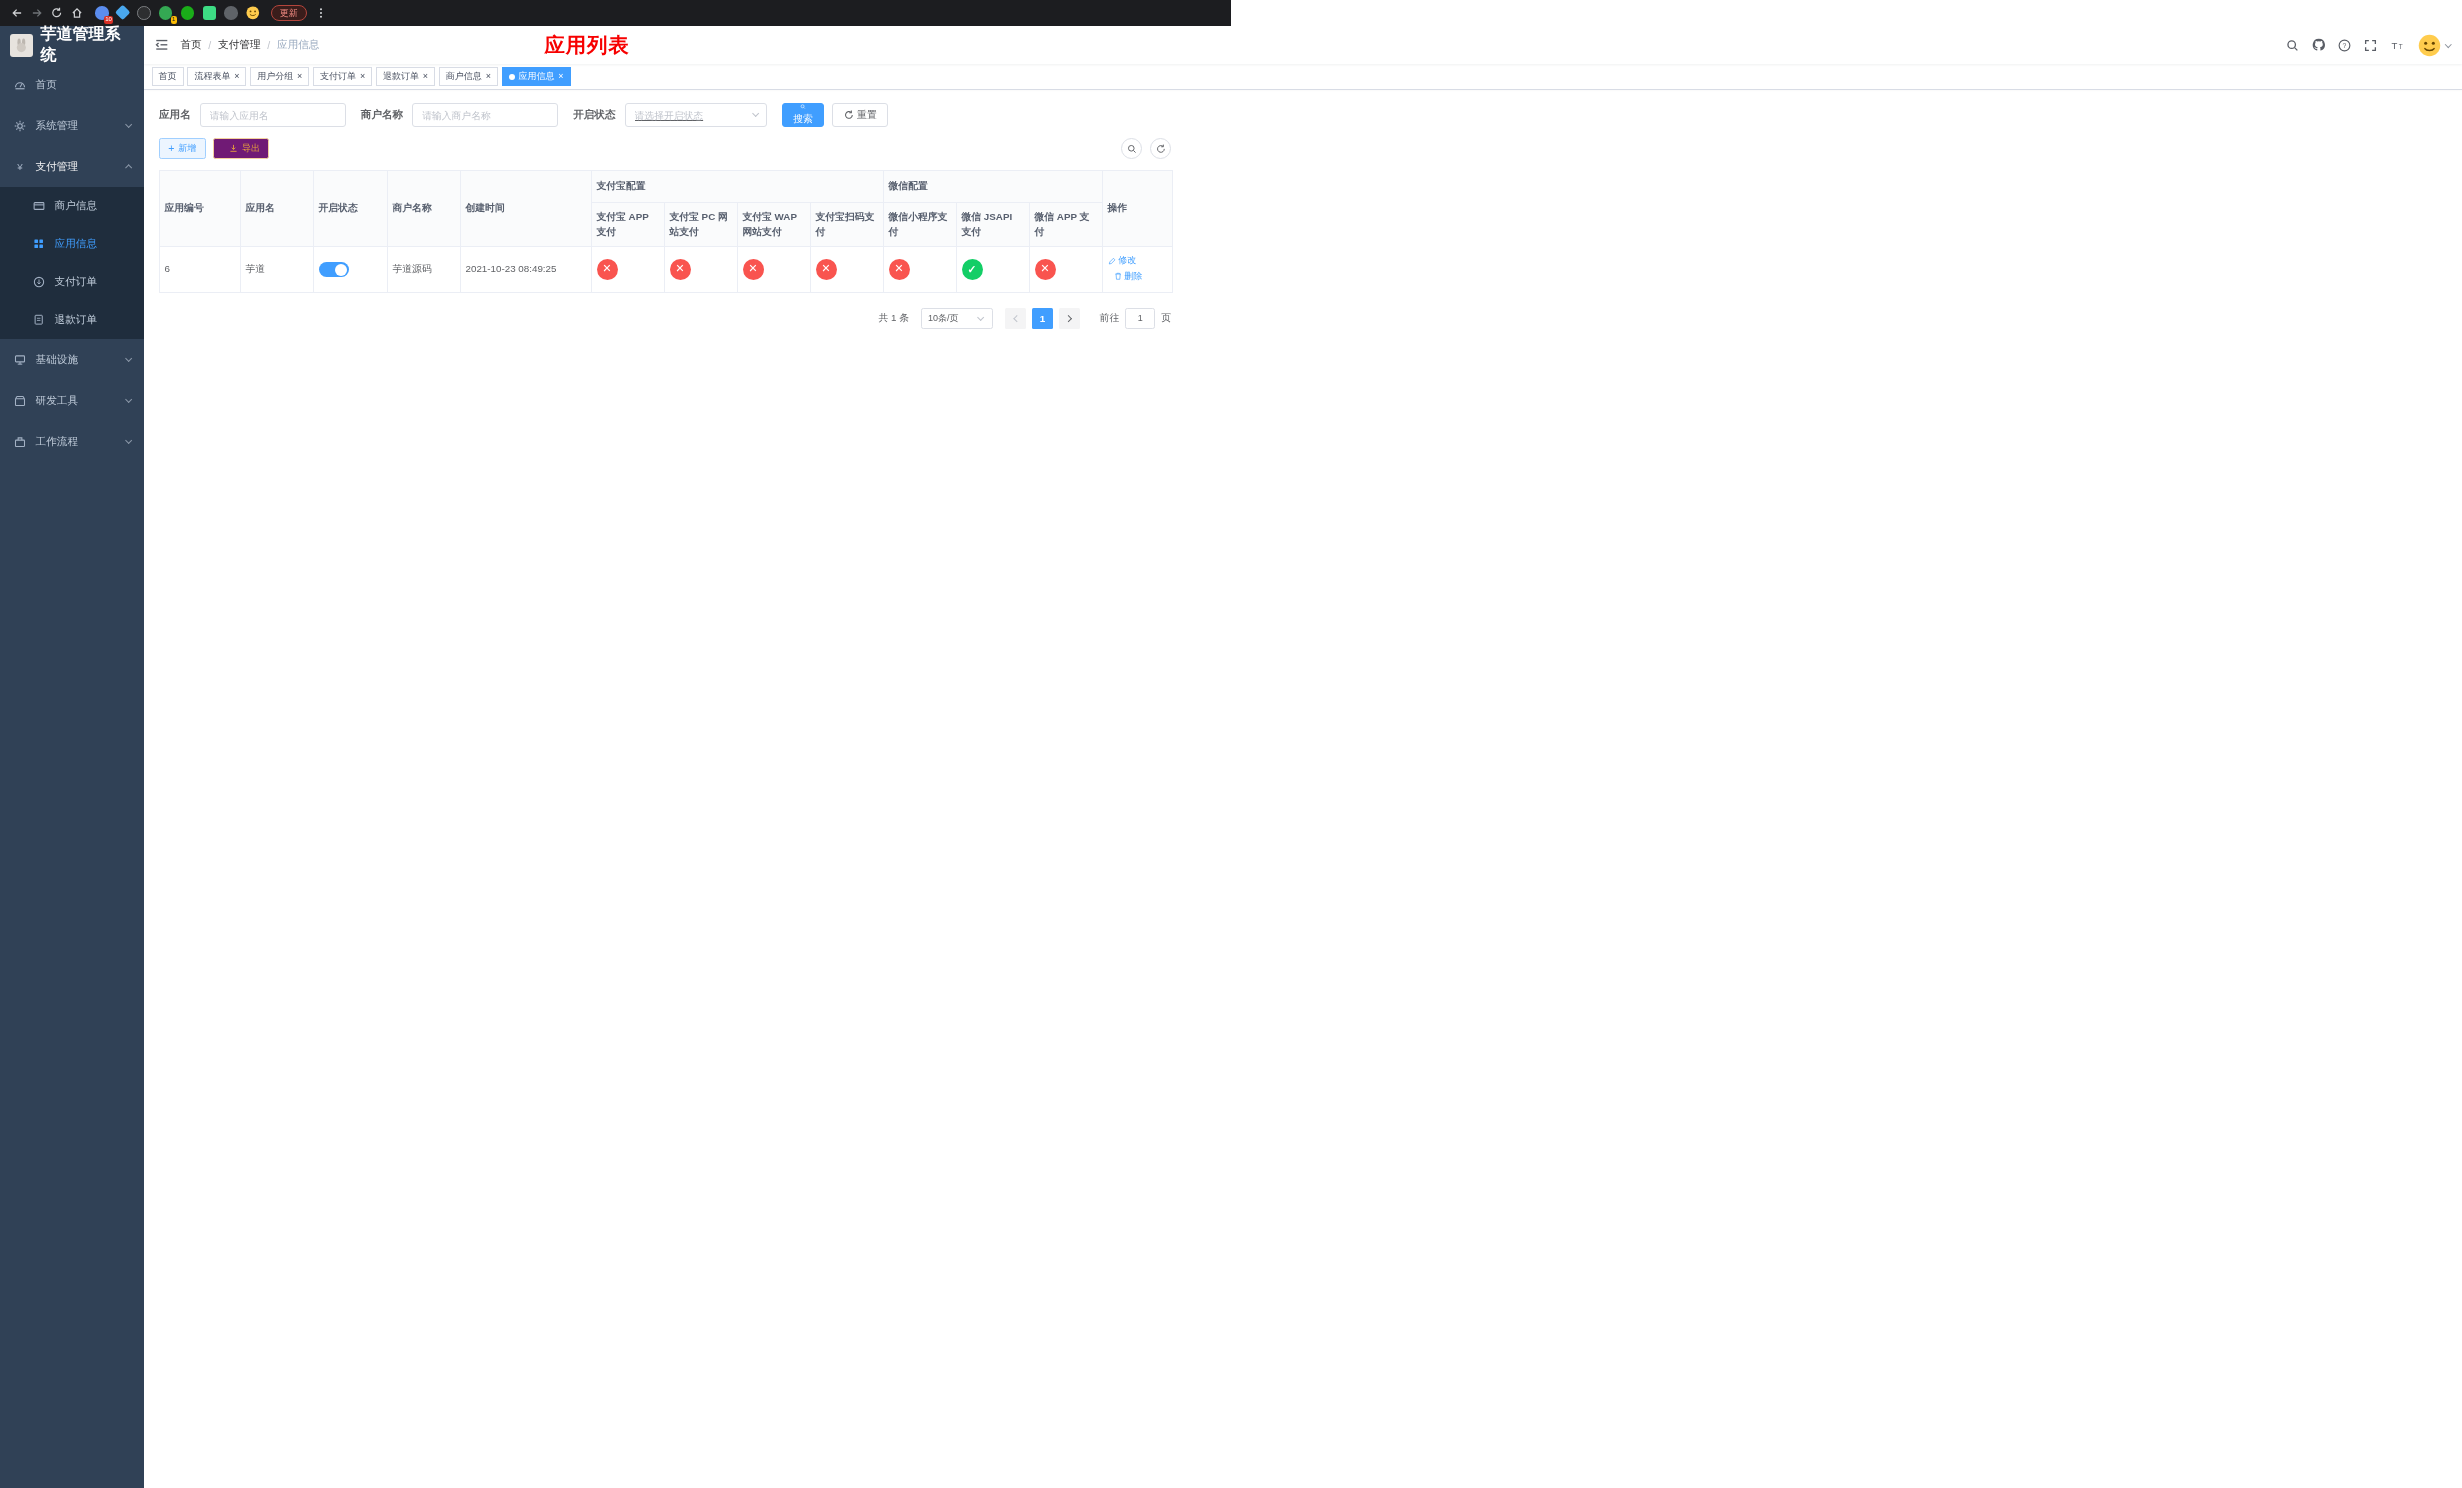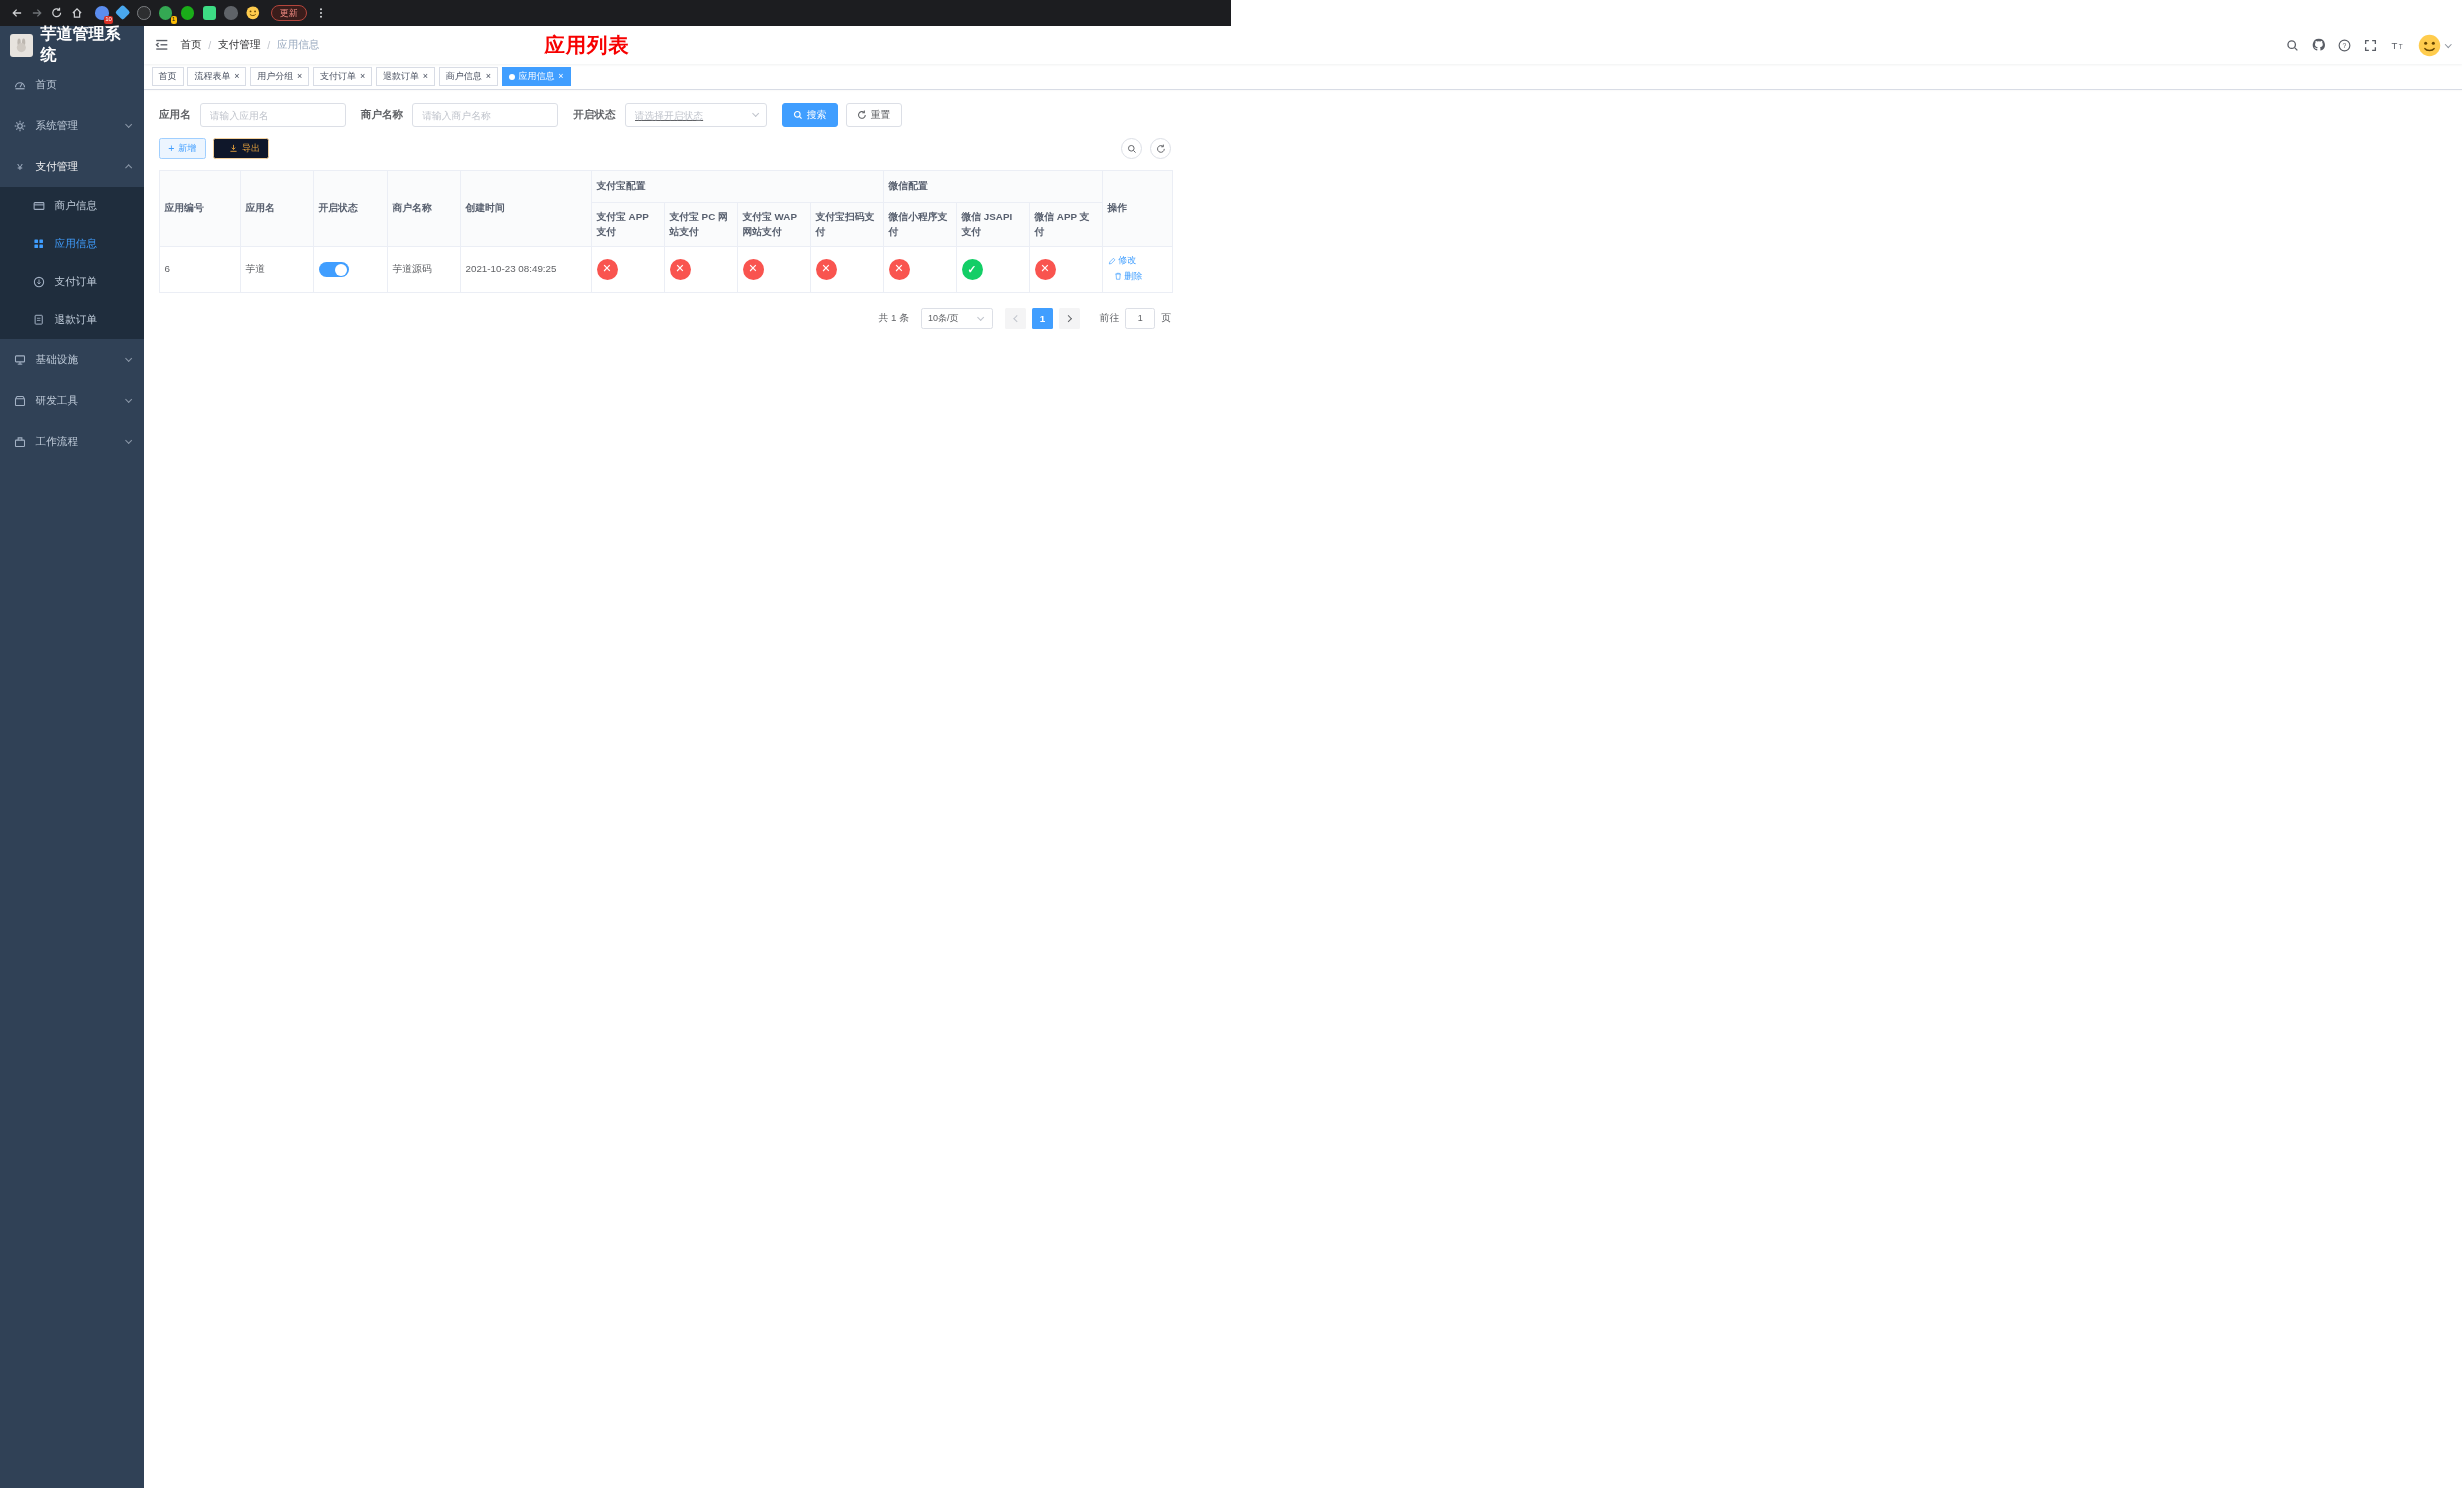--- a/index.html
+++ b/index.html
@@ -85,26 +85,26 @@
   .f-label { font-size:10.6px; font-weight:700; color:#606266; margin-right:9px; white-space:nowrap; }
   .f-input { width:146px; height:24px; border:0.8px solid #dcdfe6; border-radius:3px; padding:0 9px;
     font-size:9.8px; color:#606266; background:#fff; }
   input::placeholder { color:#c0c4cc; }
   .select-wrap { position:relative; }
   .select-wrap .f-input { width:142px; padding-right:21px; cursor:pointer;text-decoration:underline; }
   .sel-caret { position:absolute; right:8.3px; top:50%; margin-top:-3.8px; width:5.3px; height:5.3px;
     border-right:1px solid #c0c4cc; border-bottom:1px solid #c0c4cc; transform:rotate(45deg); }
   .btn { height:24px; display:inline-flex; align-items:center; gap:3.8px; padding:0 10.6px;
     border-radius:3px; font-size:9.8px; border:0.8px solid #dcdfe6; background:#fff; color:#606266; }
-  .btn.primary { background:#409eff; border-color:#409eff; color:#fff; }
+  .btn.primary { background:#409eff; border-color:#409eff; color:#fff;flex-direction:column; }
   .btn.ml { margin-left:7.6px; }
   .toolbar { display:flex; align-items:center; margin-top:11.4px; }
   .btn.sm { height:21px; padding:0 8.3px; font-size:9px; border-radius:2.3px; }
   .btn.plain-blue { background:#ecf5ff; border-color:#a0cfff; color:#409eff; }
-  .btn.plain-warn { background:#0f172a; border-color:#f3d19e; color:#e6a23c;padding-left:15px; }
+  .btn.plain-warn { background:#701a75; border-color:#f3d19e; color:#e6a23c;padding-left:15px; }
   .ico-plus::after { content:"+"; font-size:10.6px; line-height:1; }
   .tool-right { margin-left:auto; display:flex; gap:7.6px; }
   .circle-btn { width:21px; height:21px; border-radius:50%; border:0.8px solid #dcdfe6; background:#fff;
     display:flex; align-items:center; justify-content:center; color:#606266; }
 
   
   table { border-collapse:collapse; table-layout:fixed; width:1012px; margin-top:10.6px;
     font-size:9.8px; color:#606266; }
   th, td { border:0.8px solid #ebeef5; text-align:left; padding:6.8px 4.5px; line-height:1.5; }
   th { background:#fafbfc; color:#575f6e; font-weight:700; }

